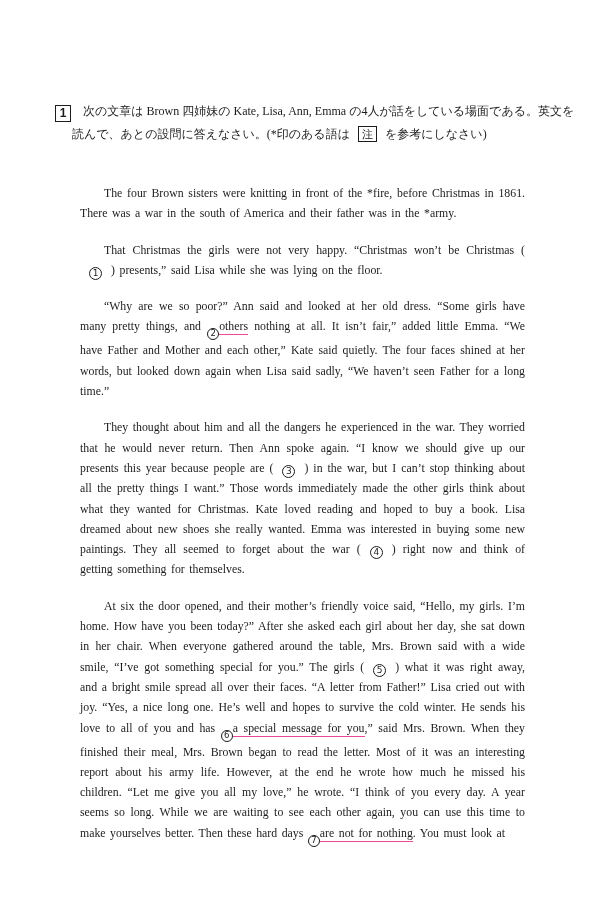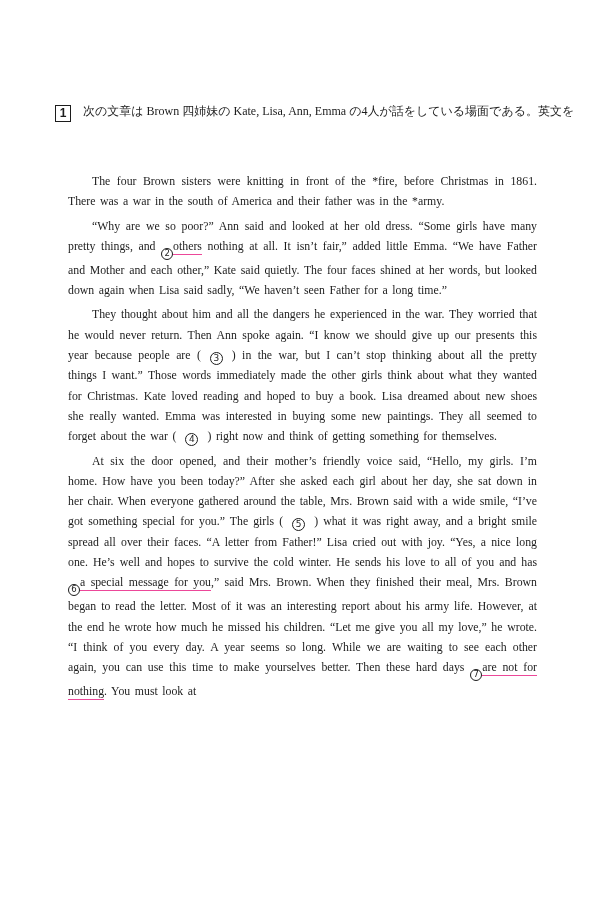--- a/index.html
+++ b/index.html
@@ -25,21 +25,21 @@
   .note-box {
     display:inline-block; border:1px solid #1c1c1c;
     padding:0 3px; line-height:14px; font-size:11px;
     margin:0 5px; vertical-align:0;
   }
   .passage {
     position:absolute; top:167px; left:64px; width:477px;
     font-size:11.8px; line-height:20.3px;
     text-align:justify; word-spacing:1.6px;
   }
-  .para { margin:4px; text-indent:24px; }
+  .para { margin:16px; text-indent:24px; }
   .circled-num {
     display:inline-block; box-sizing:border-box;
     width:13px; height:13px; line-height:10.5px;
     border:1px solid #1c1c1c; border-radius:50%;
     text-align:center; font-size:9px; text-indent:0;
     font-family:"DejaVu Sans","Liberation Sans",sans-serif;
     vertical-align:-2px;
   }
   .blank .circled-num { margin:0 9px; }
   .mark .circled-num {
@@ -50,20 +50,26 @@
 </style>
 </head>
 <body>
 
 <div class="page">
   <div class="header">
     <div class="header-line">
       <span class="qnum-box"><span>1</span></span>
       <span>次の文章は Brown 四姉妹の Kate, Lisa, Ann, Emma の4人が話をしている場面である。英文を</span>
     </div>
+    <div class="header-line line2">
+      <span>読んで、あとの設問に答えなさい。(*印のある語は</span>
+      <span class="note-box">注</span>
+      <span>を参考にしなさい)</span>
+    </div>
   </div>
   <div class="passage">
       <p class="para">The four Brown sisters were knitting in front of the *fire, before Christmas in 1861. There was a war in the south of America and their father was in the *army.</p>
+      <p class="para">That Christmas the girls were not very happy. “Christmas won’t be Christmas <span class="blank">(<span class="circled-num">1</span>)</span> presents,” said Lisa while she was lying on the floor.</p>
       <p class="para">“Why are we so poor?” Ann said and looked at her old dress. “Some girls have many pretty things, and <span class="mark"><span class="circled-num">2</span><span class="underlined">others</span></span> nothing at all. It isn’t fair,” added little Emma. “We have Father and Mother and each other,” Kate said quietly. The four faces shined at her words, but looked down again when Lisa said sadly, “We haven’t seen Father for a long time.”</p>
       <p class="para">They thought about him and all the dangers he experienced in the war. They worried that he would never return. Then Ann spoke again. “I know we should give up our presents this year because people are <span class="blank">(<span class="circled-num">3</span>)</span> in the war, but I can’t stop thinking about all the pretty things I want.” Those words immediately made the other girls think about what they wanted for Christmas. Kate loved reading and hoped to buy a book. Lisa dreamed about new shoes she really wanted. Emma was interested in buying some new paintings. They all seemed to forget about the war <span class="blank">(<span class="circled-num">4</span>)</span> right now and think of getting something for themselves.</p>
       <p class="para">At six the door opened, and their mother’s friendly voice said, “Hello, my girls. I’m home. How have you been today?” After she asked each girl about her day, she sat down in her chair. When everyone gathered around the table, Mrs. Brown said with a wide smile, “I’ve got something special for you.” The girls <span class="blank">(<span class="circled-num">5</span>)</span> what it was right away, and a bright smile spread all over their faces. “A letter from Father!” Lisa cried out with joy. “Yes, a nice long one. He’s well and hopes to survive the cold winter. He sends his love to all of you and has <span class="mark"><span class="circled-num">6</span><span class="underlined">a special message for you</span></span>,” said Mrs. Brown. When they finished their meal, Mrs. Brown began to read the letter. Most of it was an interesting report about his army life. However, at the end he wrote how much he missed his children. “Let me give you all my love,” he wrote. “I think of you every day. A year seems so long. While we are waiting to see each other again, you can use this time to make yourselves better. Then these hard days <span class="mark"><span class="circled-num">7</span><span class="underlined">are not for nothing</span></span>. You must look at</p>
     </div>
 </div>
 
 </body></html>

